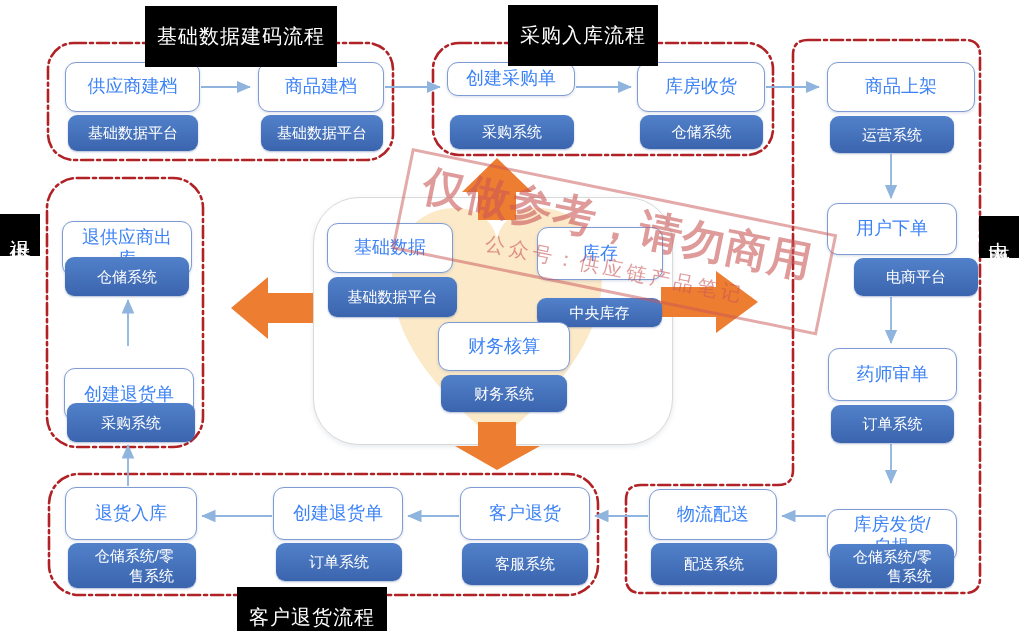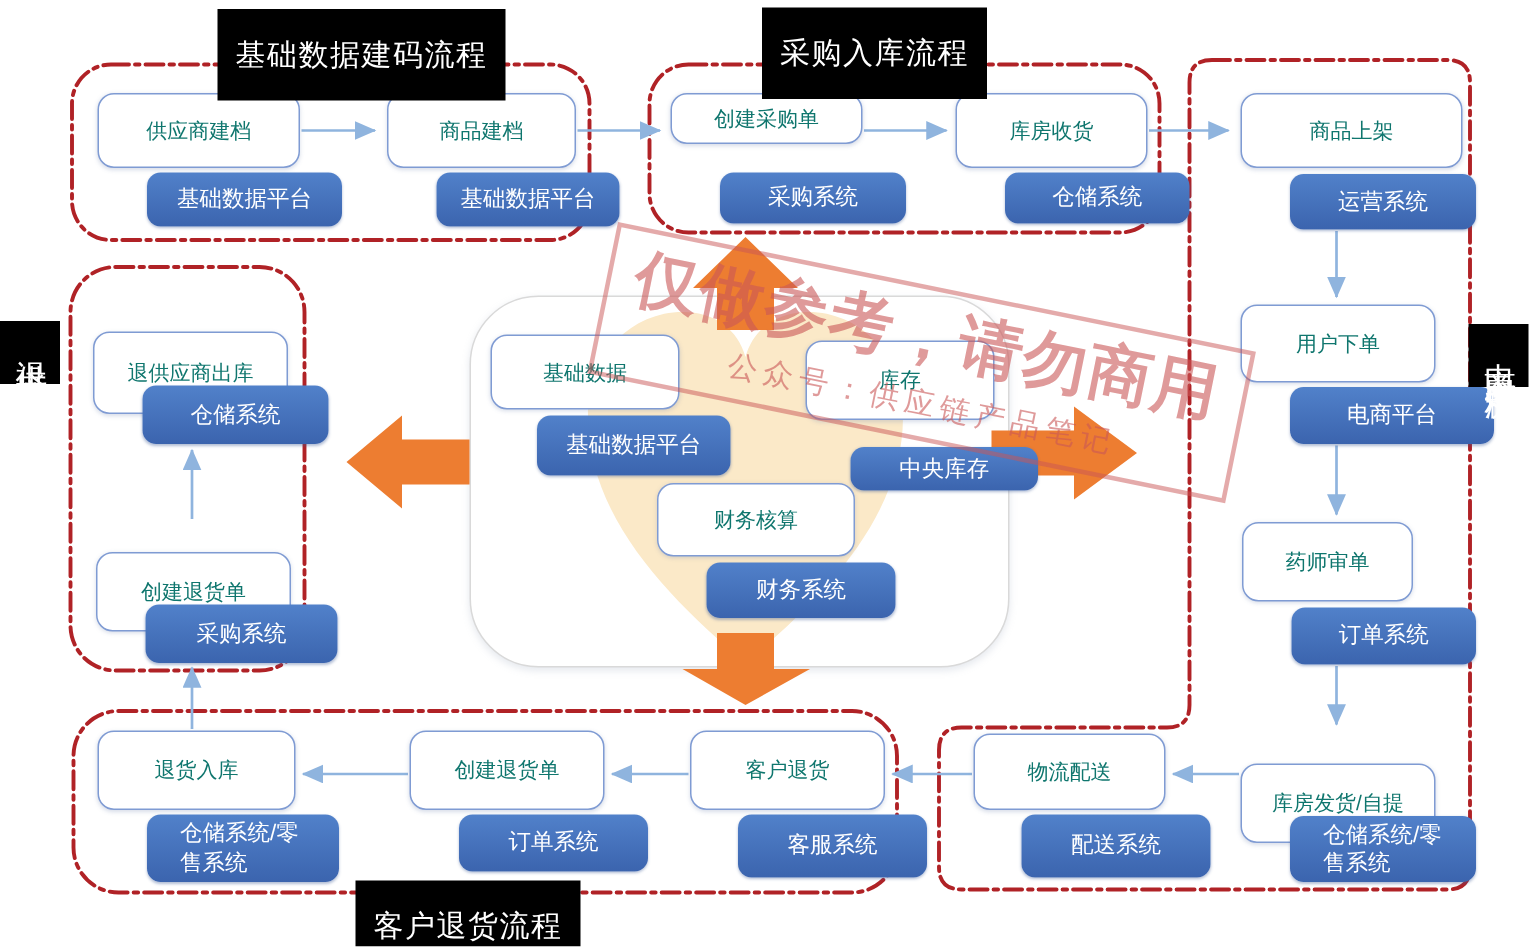--- a/index.html
+++ b/index.html
@@ -14,30 +14,30 @@
     position:absolute; left:313px; top:197px; width:360px; height:248px;
     background:#fff; border:1px solid #d9d9d9; border-radius:46px;
     box-shadow:0 2px 5px rgba(160,170,190,.25); z-index:1;
   }
   
   #overlay { position:absolute; left:0; top:0; z-index:5; pointer-events:none; }
   
   .wbox {
     position:absolute; background:#fff; border:1.6px solid #7f9bd3; border-radius:11px;
     display:flex; align-items:center; justify-content:center; text-align:center;
-    font-size:14px; color:#0f766e; line-height:1.2; padding:0 10px;
+    font-size:18px; color:#3b82f6; line-height:1.2; padding:0 10px;
     box-shadow:0 1px 3px rgba(120,140,180,.3); z-index:6;
   }
   .wbox.narrow { padding:4px 17px;margin-top:21px; }
   
   .blabel {
     position:absolute; background:linear-gradient(180deg,#5181ca 0%,#3b64ae 100%);
     color:#fff; border-radius:9px; display:flex; align-items:center; justify-content:center;
-    text-align:left; font-size:15px; line-height:1.3; padding:0 8px;
-    box-shadow:0 1px 2px rgba(60,90,150,.4); z-index:6;margin-left:30px;
+    text-align:right; font-size:15px; line-height:1.3; padding:0 8px;
+    box-shadow:0 1px 2px rgba(60,90,150,.4); z-index:6;
   }
   .blabel.twoline { padding:0 22px; }
   
   .hdr {
     position:absolute; background:#000; color:#fff; font-size:20px;
     padding:17px 12px; white-space:nowrap; z-index:7; letter-spacing:1px;
   }
   .vhdr {
     position:absolute; background:#000; color:#fff; font-size:21px;
     writing-mode:vertical-rl; text-orientation:upright; letter-spacing:4px;
@@ -112,22 +112,22 @@
   <div class="blabel" style="left:261px;top:115px;width:122px;height:36px">基础数据平台</div>
 
   <div class="wbox" style="left:447px;top:62px;width:128px;height:34px">创建采购单</div>
   <div class="blabel" style="left:450px;top:115px;width:124px;height:34px">采购系统</div>
   <div class="wbox" style="left:637px;top:62px;width:128px;height:50px">库房收货</div>
   <div class="blabel" style="left:640px;top:115px;width:123px;height:34px">仓储系统</div>
 
   <div class="wbox" style="left:827px;top:62px;width:148px;height:50px">商品上架</div>
   <div class="blabel" style="left:830px;top:116px;width:124px;height:37px">运营系统</div>
   <div class="wbox" style="left:827px;top:203px;width:130px;height:52px">用户下单</div>
-  <div class="blabel" style="left:830px;top:258px;width:136px;height:38px">电商平台</div>
-  <div class="wbox" style="left:828px;top:348px;width:114px;height:53px">药师审单</div>
+  <div class="blabel" style="left:854px;top:258px;width:124px;height:38px">电商平台</div>
+  <div class="wbox" style="left:828px;top:348px;width:129px;height:53px">药师审单</div>
   <div class="blabel" style="left:831px;top:405px;width:123px;height:38px">订单系统</div>
   <div class="wbox narrow" style="left:827px;top:488px;width:130px;height:53px">库房发货/自提</div>
   <div class="blabel twoline" style="left:830px;top:544px;width:124px;height:44px">仓储系统/零售系统</div>
 
   <div class="wbox narrow" style="left:62px;top:200px;width:130px;height:55px">退供应商出库</div>
   <div class="blabel" style="left:65px;top:257px;width:124px;height:39px">仓储系统</div>
   <div class="wbox narrow" style="left:64px;top:347px;width:130px;height:53px">创建退货单</div>
   <div class="blabel" style="left:67px;top:403px;width:128px;height:39px">采购系统</div>
 
   <div class="wbox" style="left:65px;top:487px;width:132px;height:53px">退货入库</div>

